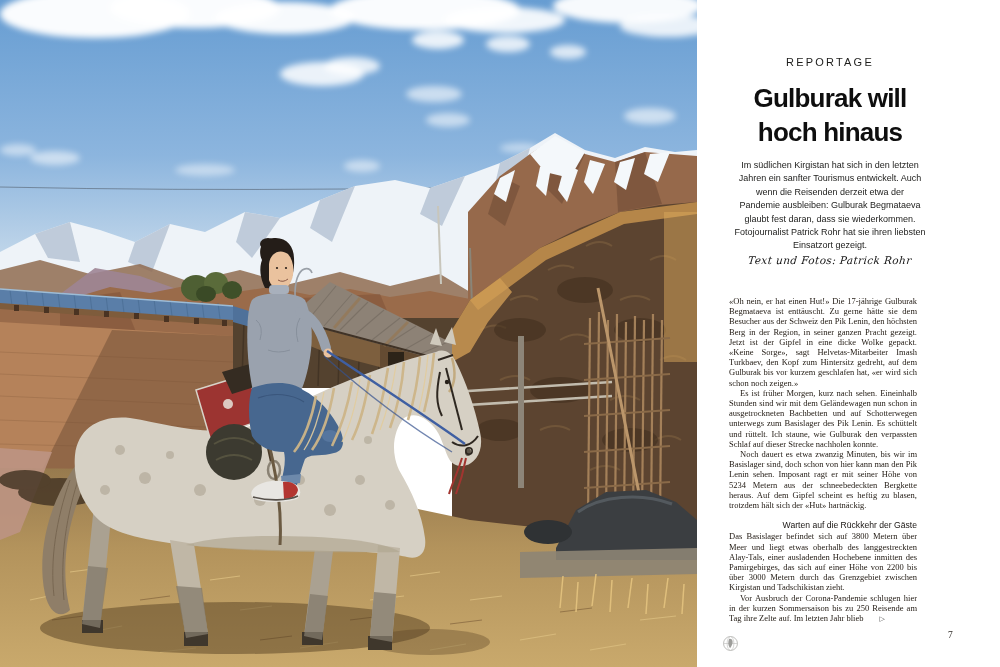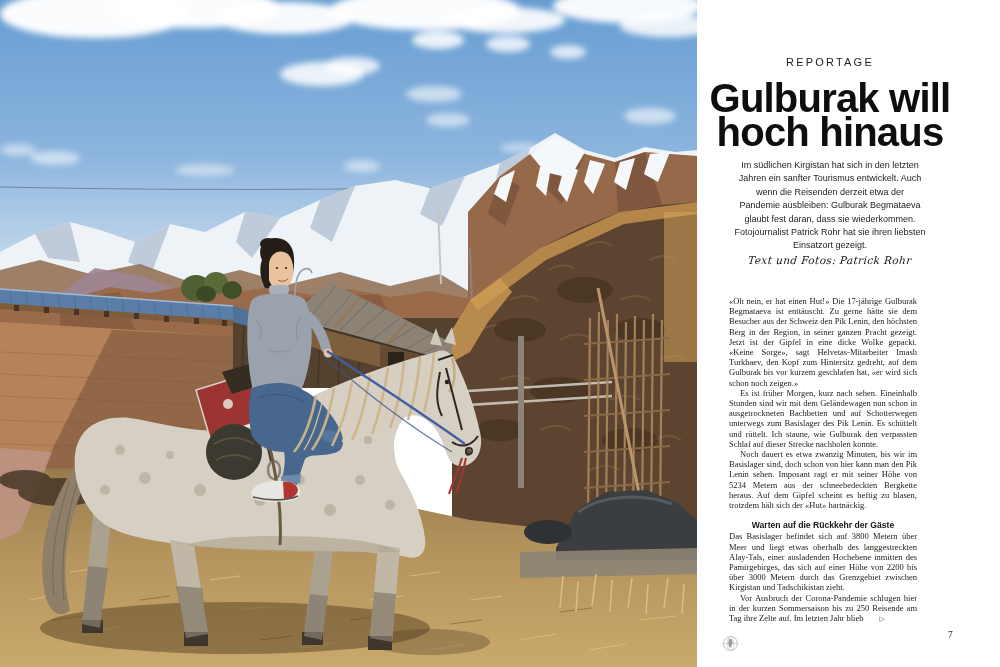--- a/index.html
+++ b/index.html
@@ -6,34 +6,34 @@
   #spread{position:relative;width:1000px;height:667px;background:#ffffff;overflow:hidden;
           font-family:"Liberation Sans",sans-serif;}
   
   #photo{position:absolute;left:0;top:0;width:697px;height:667px;}
   #photo svg{display:block;width:697px;height:667px;}
   
   #rightpage{position:absolute;left:697px;top:0;width:303px;height:667px;background:#fff;padding-left:44px;}
   .kicker{position:absolute;left:13px;top:56px;width:240px;text-align:center;
           font-size:11px;letter-spacing:2.2px;color:#1d1d1b;font-weight:500;}
   .title{position:absolute;left:3px;top:81px;width:260px;text-align:center;
-         font-weight:bold;font-size:40px;line-height:34px;letter-spacing:-0.8px;color:#0e0e0e;
+         font-weight:bold;font-size:26px;line-height:34px;letter-spacing:-0.8px;color:#0e0e0e;
          white-space:pre-line;}
   .intro{position:absolute;left:13px;top:159px;width:240px;text-align:center;
          font-size:9px;line-height:13.4px;color:#1c1c1a;white-space:pre-line;}
   .byline{position:absolute;left:13px;top:254px;width:240px;text-align:center;
           font-family:"DejaVu Serif",serif;font-style:italic;font-size:10.5px;color:#141414;
           letter-spacing:.4px;transform:skewX(-5deg);}
   .bodycol{position:absolute;left:32px;top:296px;width:188px;
            font-family:"Liberation Serif",serif;font-size:8.5px;line-height:10.2px;
            color:#272019;text-align:justify;}
   .bodycol p{margin:0;}
   .bodycol p.ind{text-indent:11px;}
-  .subhead{font-family:"Liberation Sans",sans-serif;font-weight:bold;font-size:8.6px;
-           color:#191512;margin-top:10px !important;margin-bottom:1px !important;text-align:center;}
+  .subhead{font-family:"Liberation Sans",sans-serif;font-weight:normal;font-size:8.6px;
+           color:#191512;margin-top:10px !important;margin-bottom:1px !important;text-align:right;}
   .cont-mark{display:inline-block;margin-left:5px;font-size:7px;color:#4a4a4a;
              font-family:"DejaVu Sans",sans-serif;transform:translateY(-.5px);}
   .photo-caption{position:absolute;left:228px;top:296px;width:74px;
                  font-size:7.2px;line-height:12.1px;color:#3c3c3c;white-space:pre-line;}
   .pagenum{position:absolute;left:251px;top:630px;font-family:"Liberation Serif",serif;
            font-size:9.5px;color:#2e2a26;}
   .pub-logo{position:absolute;left:25px;top:635px;width:17px;height:17px;opacity:.75;}
 </style>
 </head>
 <body>

